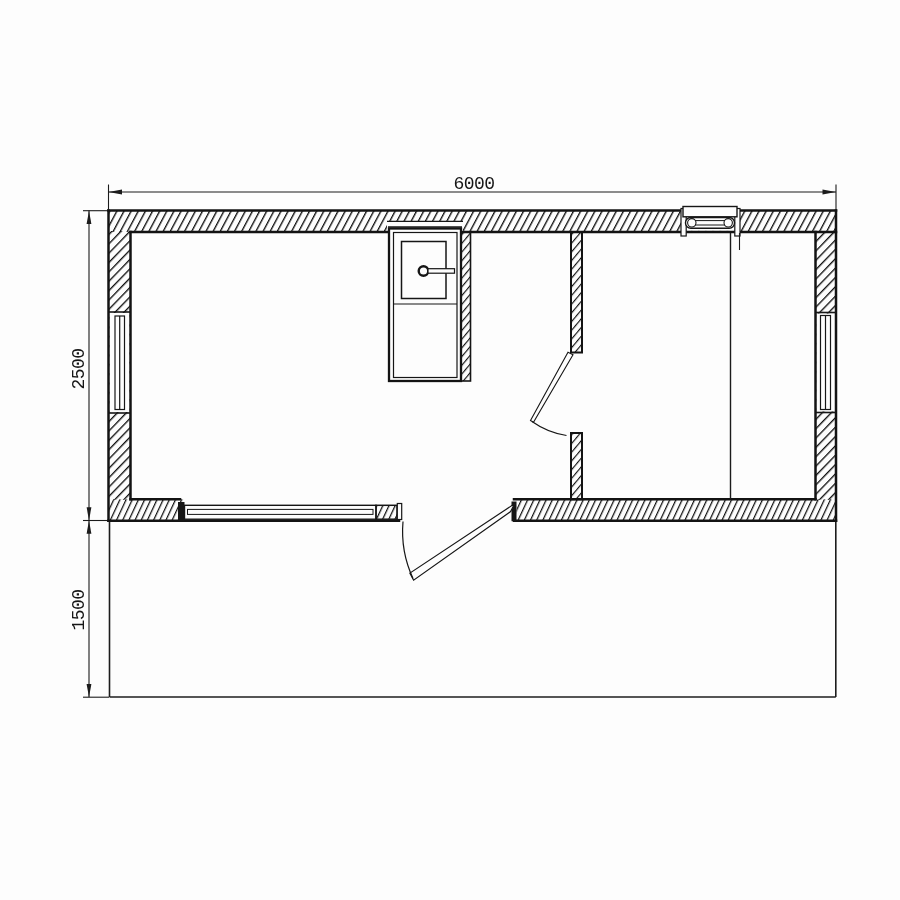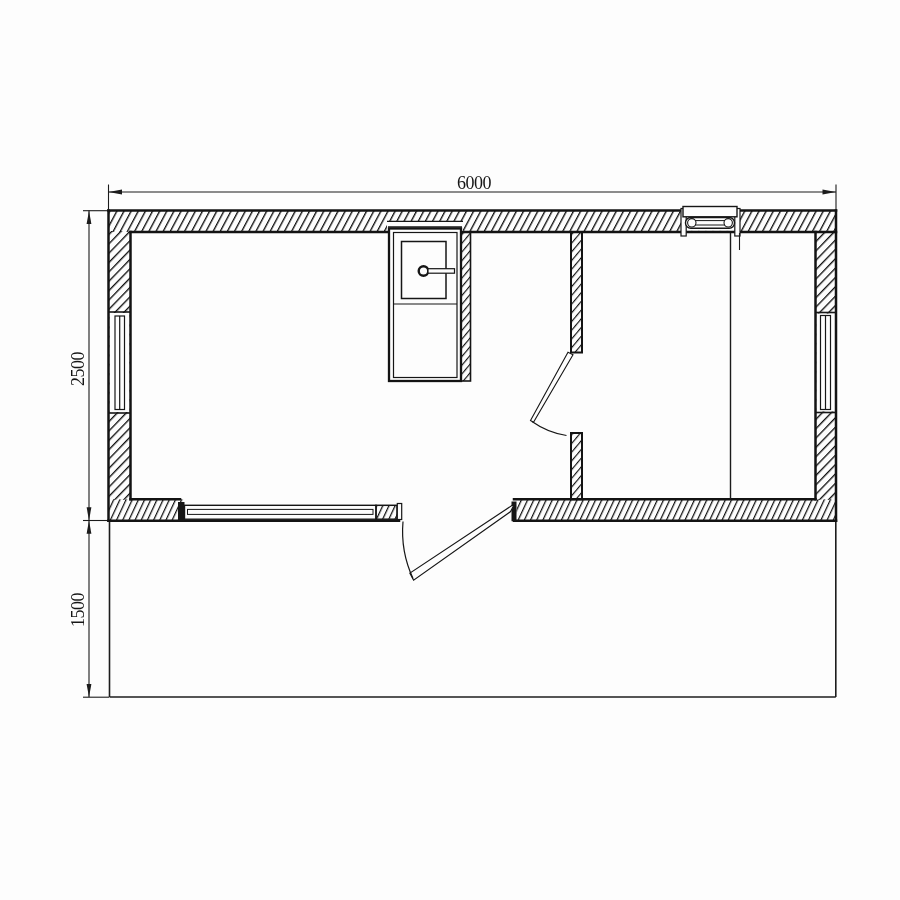--- a/index.html
+++ b/index.html
@@ -1,16 +1,16 @@
 <!DOCTYPE html>
 <html><head>
 <meta charset="utf-8">
 <style>
   html,body{margin:0;padding:0;background:#fdfdfd;}
-  #page{position:relative;width:724px;height:900px;background:#fdfdfd;font-family:Liberation Serif, serif;}
+  #page{position:relative;width:724px;height:900px;background:#fdfdfd;font-family:Liberation Mono, monospace;}
   svg{position:absolute;left:0;top:0;}
   text{fill:#161616;}
 </style>
 </head>
 <body>
 <div id="page">
 <svg width="900" height="900" viewBox="0 0 900 900">
 <defs>
   <pattern id="hatchH" patternUnits="userSpaceOnUse" width="6.3" height="13" patternTransform="rotate(28)">
     <line x1="0" y1="-1" x2="0" y2="14" stroke="#111" stroke-width="2.7"></line>

